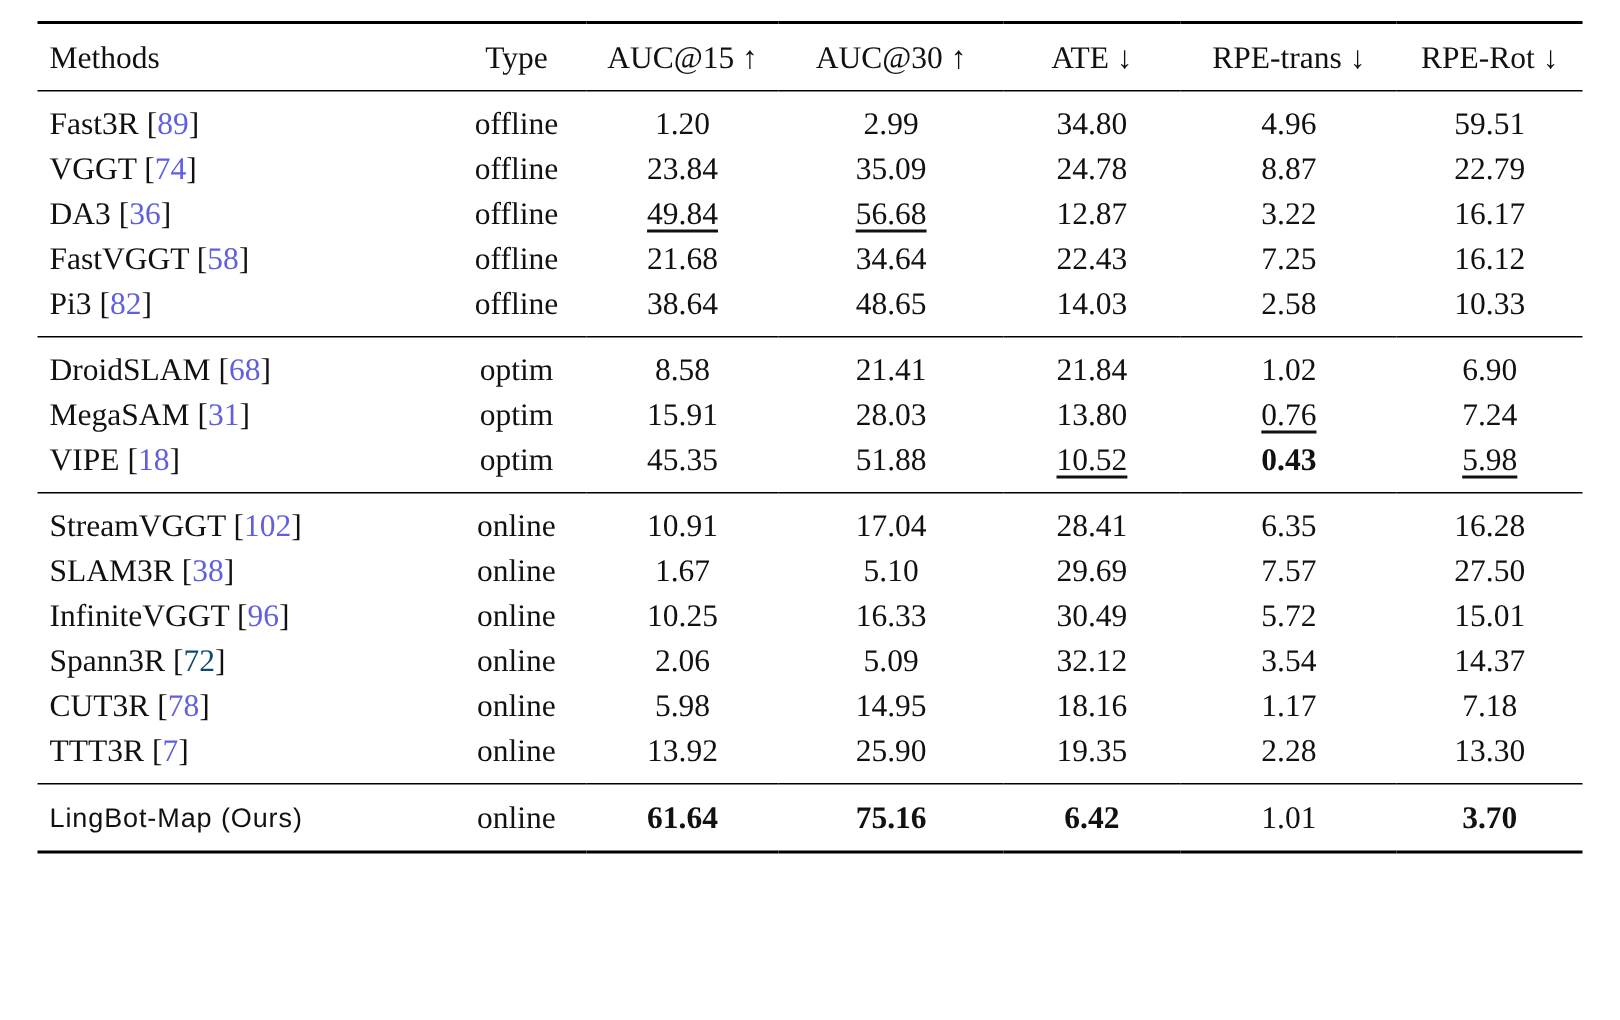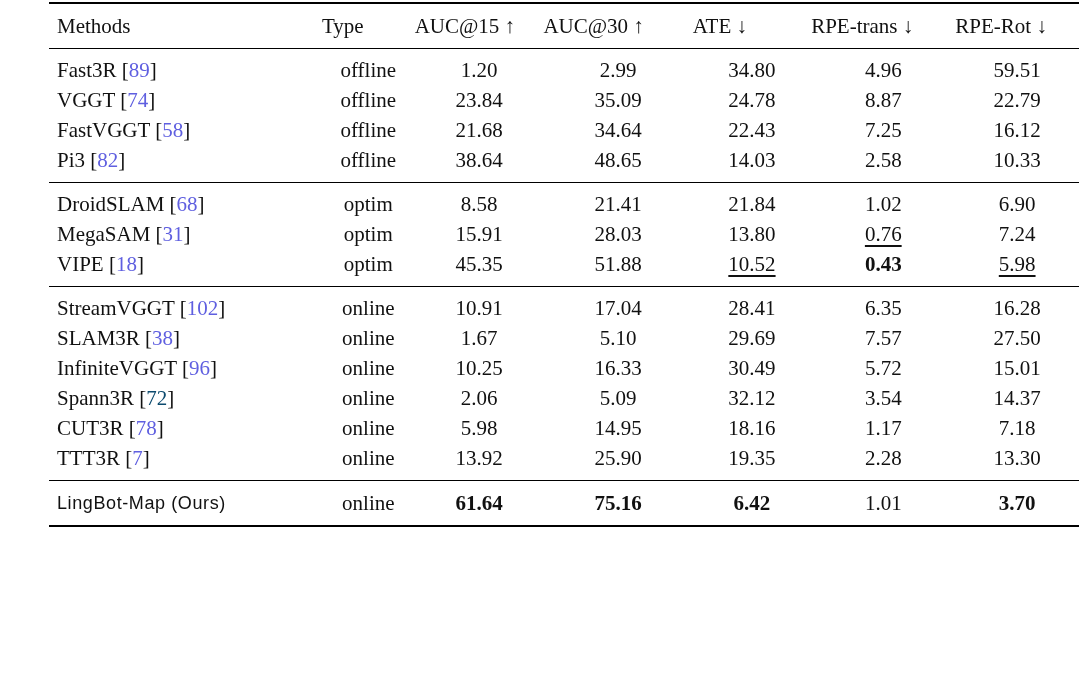--- a/index.html
+++ b/index.html
@@ -2,34 +2,34 @@
 <html><head>
 <meta charset="utf-8">
 <style>
   html,body{margin:0;padding:0}
   body{
     width:1080px;height:680px;background:#ffffff;
     font-family:"Liberation Serif", serif;
     color:#111111;position:relative;overflow:hidden;
   }
   table{
-    position:absolute;left:25px;top:2px;width:1030px;
+    position:absolute;left:25px;top:14px;width:1030px;
     border-collapse:collapse;table-layout:fixed;
     font-size:21px;line-height:21px;
-    border-top:2.5px solid #000;border-bottom:2.5px solid #000;margin-left:24px;
+    border-top:2.5px solid #000;border-bottom:2.5px solid #000;
   }
   col.c-method{width:26.5%}
   col.c-type{width:9%}
   col.c-auc15{width:12.5%}
   col.c-auc30{width:14.5%}
   col.c-ate{width:11.5%}
   col.c-rpet{width:14%}
   col.c-rper{width:12%}
   thead th{
-    font-weight:normal;text-align:left;
+    font-weight:normal;text-align:center;
     padding:12px 0 11px;border-bottom:1.6px solid #000;
   }
   thead th.method-h{text-align:left;padding-left:8px}
   tbody{border-top:1.6px solid #000}
   td{padding:4.5px 0;text-align:center;white-space:nowrap}
   td.method{text-align:left;padding-left:8px}
   tbody tr:first-child td{padding-top:11px}
   tbody tr:last-child td{padding-bottom:11px}
   tbody.ours td{padding-top:13px;padding-bottom:13px}
   .cite{text-decoration:none;cursor:pointer}
@@ -81,20 +81,29 @@
       <tr>
         <td class="method"><span>VGGT</span><span> [<a class="cite" style="color: rgb(95, 95, 224);">74</a>]</span></td>
         <td>offline</td>
         <td><span>23.84</span></td>
         <td><span>35.09</span></td>
         <td><span>24.78</span></td>
         <td><span>8.87</span></td>
         <td><span>22.79</span></td>
       </tr>
       <tr>
+        <td class="method"><span>DA3</span><span> [<a class="cite" style="color: rgb(95, 95, 224);">36</a>]</span></td>
+        <td>offline</td>
+        <td><span class="best2">49.84</span></td>
+        <td><span class="best2">56.68</span></td>
+        <td><span>12.87</span></td>
+        <td><span>3.22</span></td>
+        <td><span>16.17</span></td>
+      </tr>
+      <tr>
         <td class="method"><span>FastVGGT</span><span> [<a class="cite" style="color: rgb(95, 95, 224);">58</a>]</span></td>
         <td>offline</td>
         <td><span>21.68</span></td>
         <td><span>34.64</span></td>
         <td><span>22.43</span></td>
         <td><span>7.25</span></td>
         <td><span>16.12</span></td>
       </tr>
       <tr>
         <td class="method"><span>Pi3</span><span> [<a class="cite" style="color: rgb(95, 95, 224);">82</a>]</span></td>

